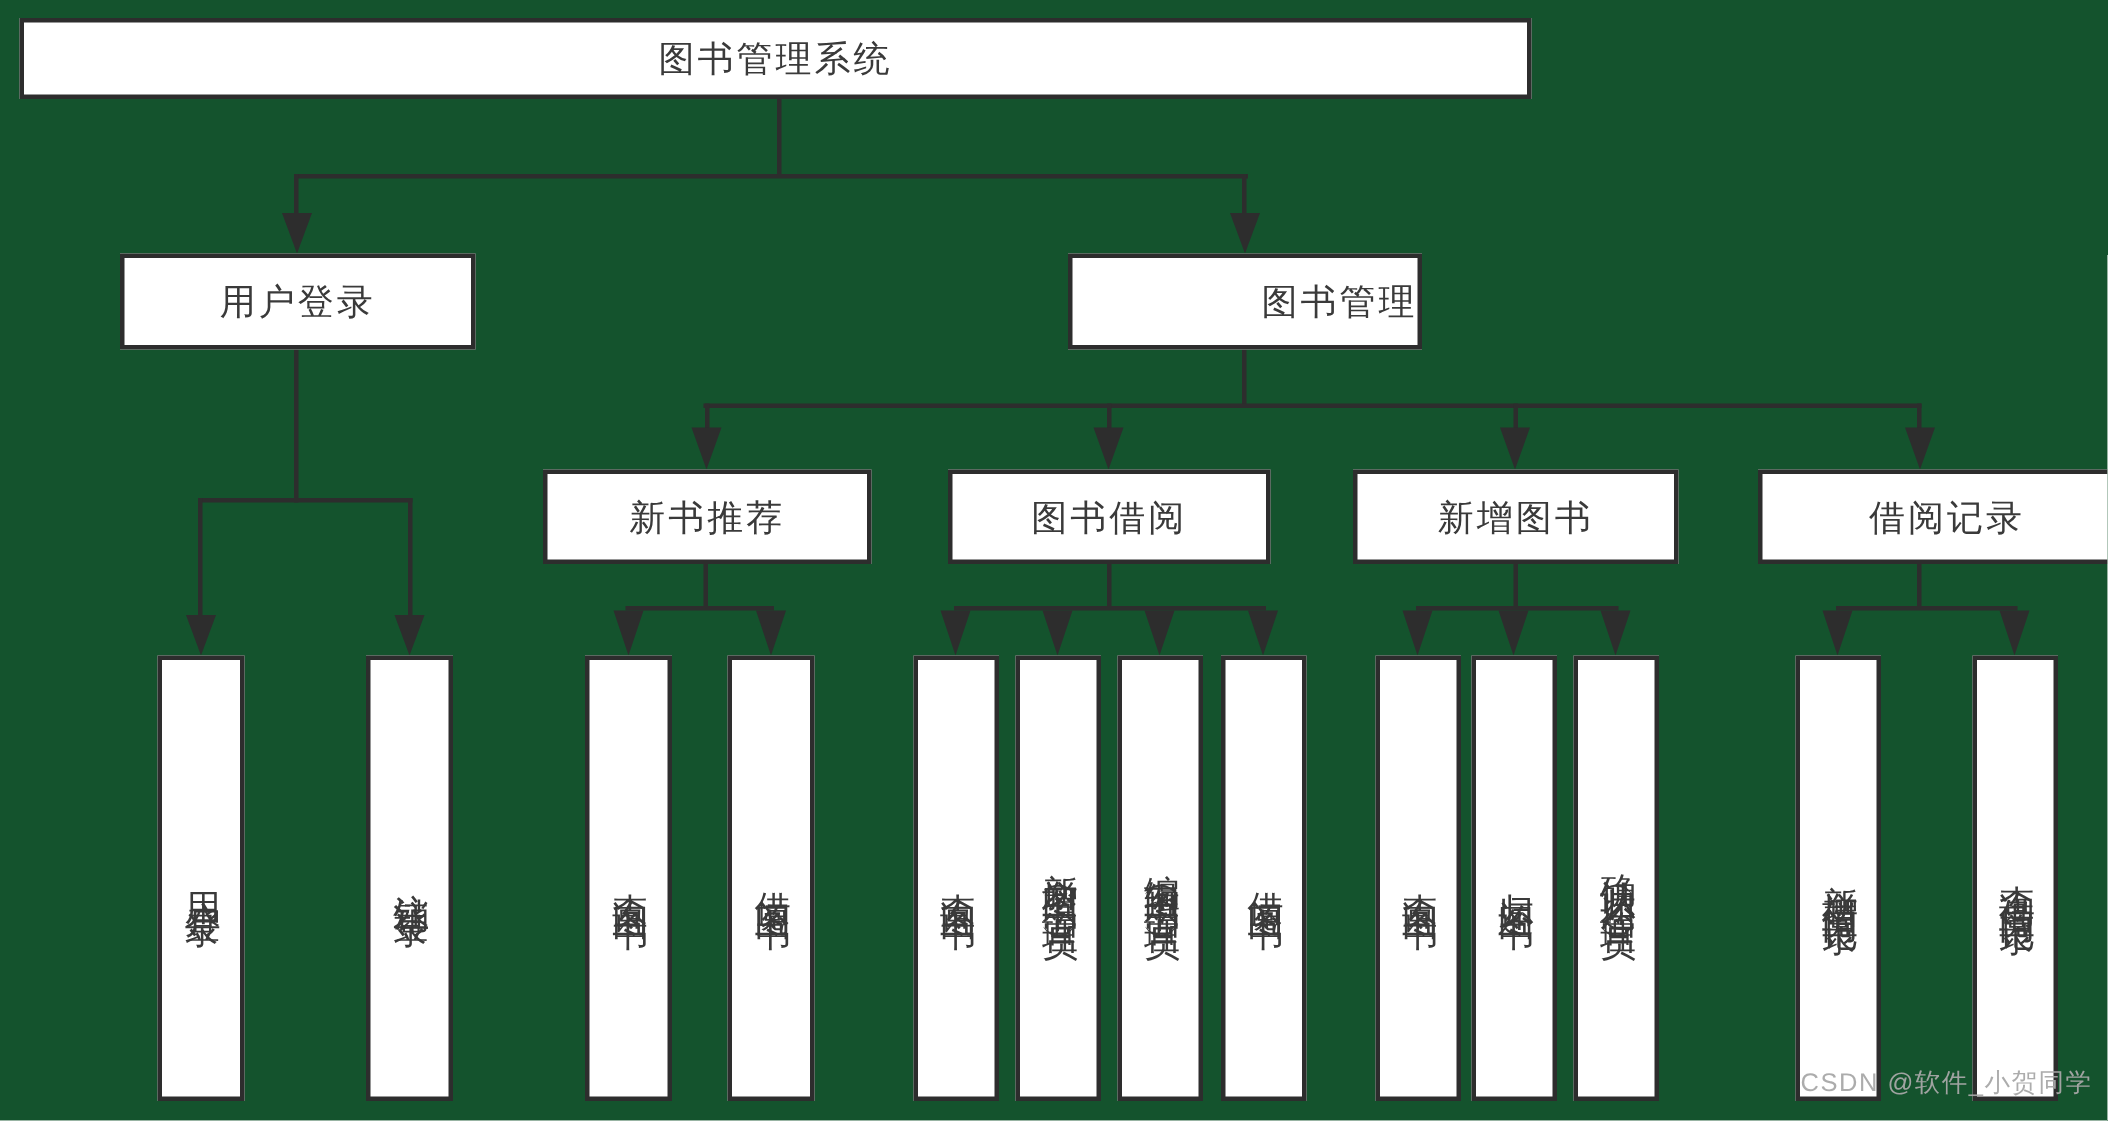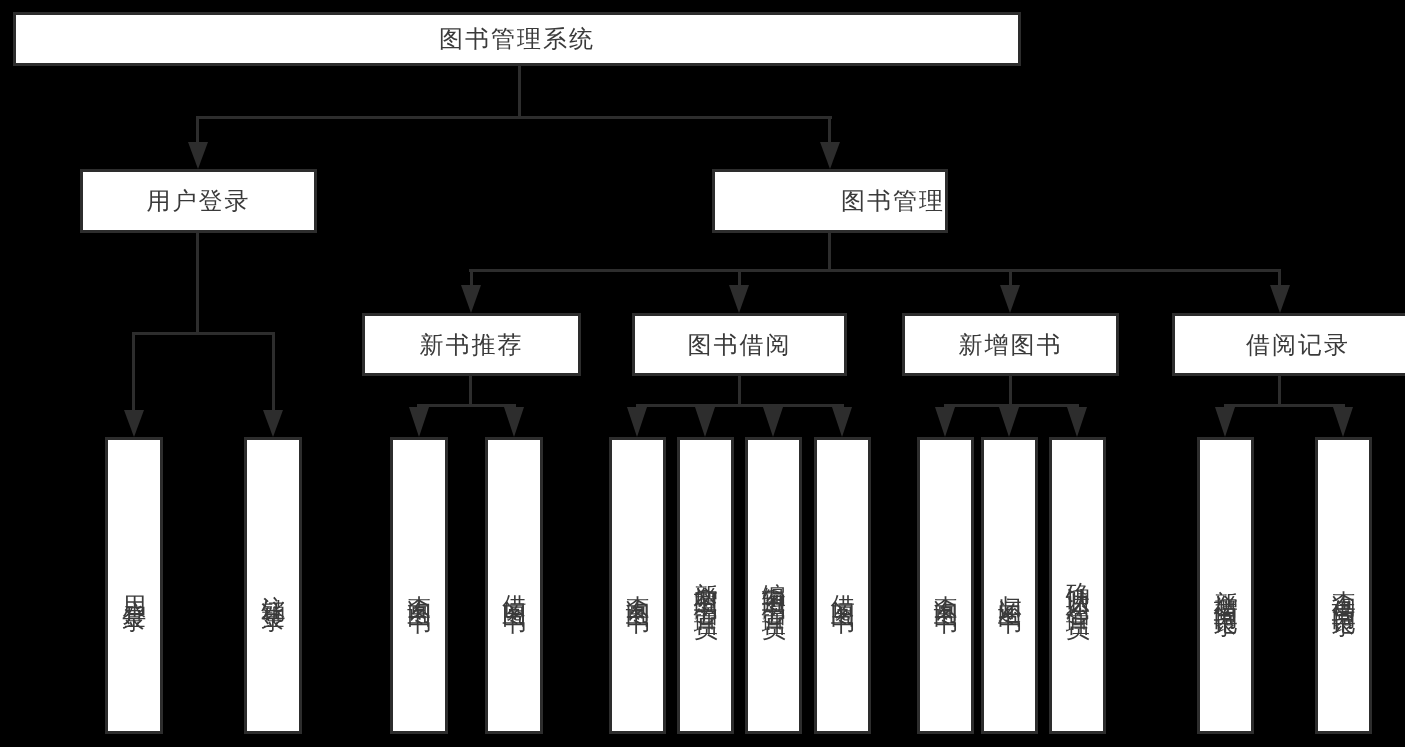--- a/index.html
+++ b/index.html
@@ -1,17 +1,17 @@
 <!DOCTYPE html>
 <html><head>
 <meta charset="utf-8">
 <style>
   html,body{margin:0;padding:0;background:#ffffff;}
   #canvas{
-    position:relative;width:1405px;height:747px;background:#000000;overflow:hidden;
+    position:relative;width:1405px;height:747px;background:#14532d;overflow:hidden;
     font-family:"Liberation Sans","DejaVu Sans",sans-serif;color:#3a3a3a;
   }
   .node{
     position:absolute;box-sizing:border-box;background:#ffffff;
     border:3px solid #2d2d2d;display:flex;align-items:center;justify-content:center;
     font-size:24px;letter-spacing:2px;white-space:nowrap;z-index:2;
   }
   .vnode{
     position:absolute;box-sizing:border-box;background:#ffffff;
     border:3px solid #2d2d2d;display:flex;align-items:center;justify-content:center;
@@ -148,14 +148,15 @@
     <span>确认归还（管理员）</span>
   </div>
 
   <div class="vnode" style="left:1197px;top:437px;width:57px;height:297px;">
     <span>新增借阅记录</span>
   </div>
   <div class="vnode" style="left:1315px;top:437px;width:57px;height:297px;">
     <span>查询借阅记录</span>
   </div>
 
+  <div class="watermark">CSDN @软件_小贺同学</div>
 
 </div>
 
 </body></html>

